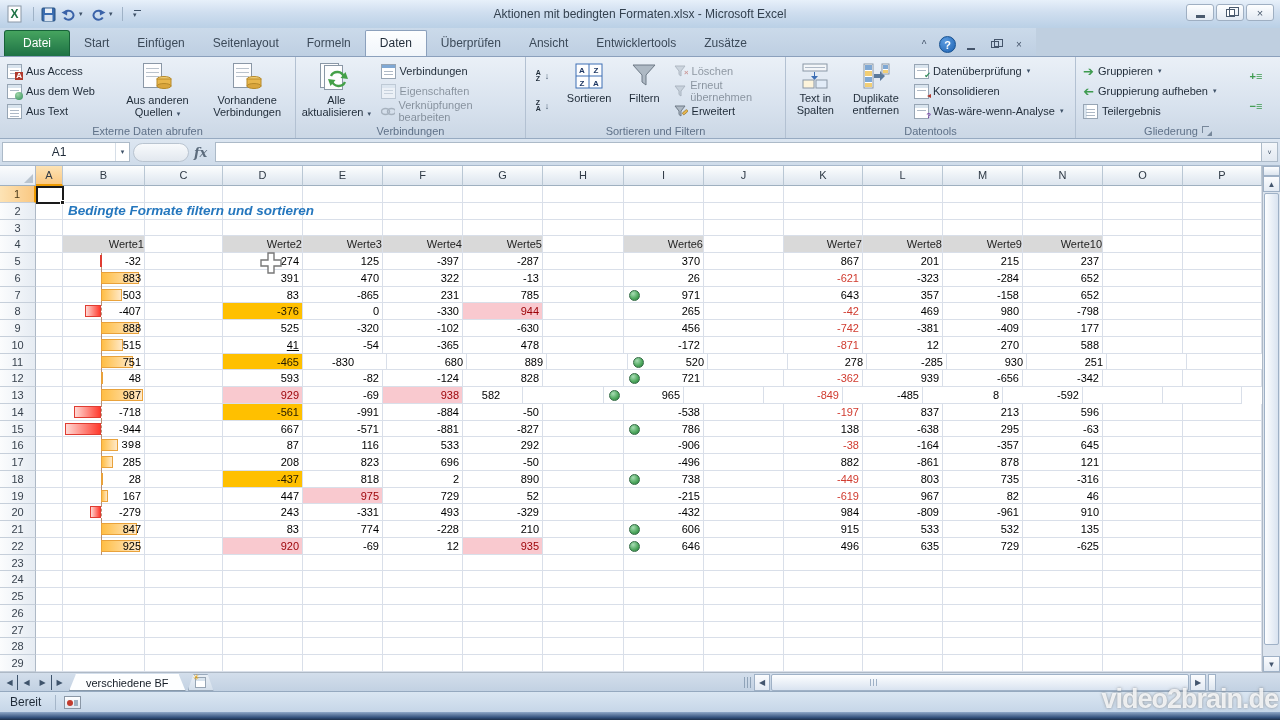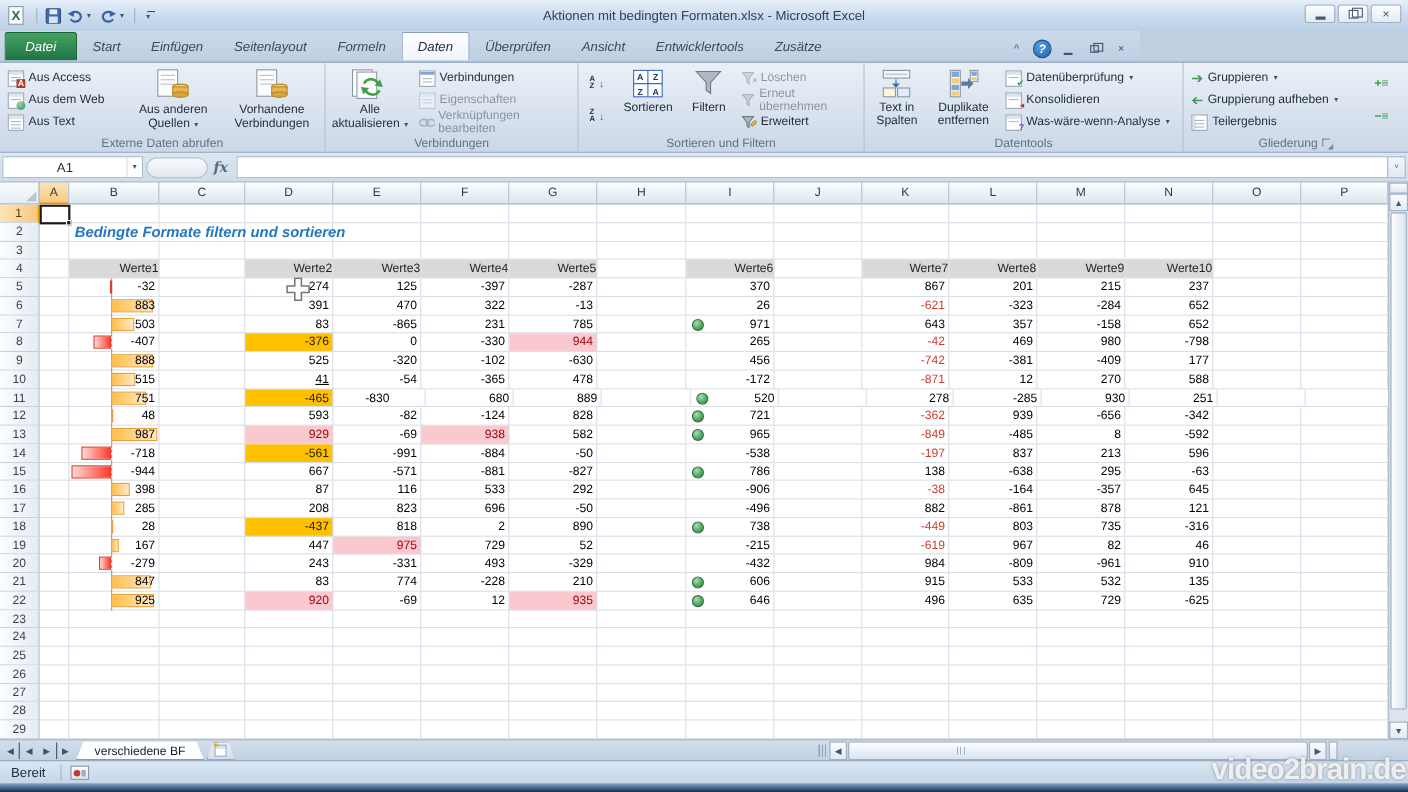--- a/index.html
+++ b/index.html
@@ -18,21 +18,21 @@
   .win-title { position:absolute; left:0; right:0; text-align:center; font-size:12px; color:#33414F; pointer-events:none; }
   .winbtns { position:absolute; right:6px; top:4px; display:flex; gap:2px; }
   .wbtn { width:28px; height:17px; border:1px solid #9FAFC2; border-radius:3px;
     background:linear-gradient(#FDFEFF,#E3EAF3); display:flex; align-items:center; justify-content:center; color:#4A5A6E; font-size:11px; }
   .glyph-min { width:9px; height:3px; background:#4A5A6E; margin-top:7px; }
   .glyph-restore { width:9px; height:8px; border:1px solid #4A5A6E; position:relative; background:#fff; }
   .glyph-restore:before { content:""; position:absolute; left:2px; top:-3px; width:8px; height:7px; border:1px solid #4A5A6E; }
 
   
   .tabrow { position:absolute; left:0; top:28px; width:1036px; height:28px;
-    background:linear-gradient(#CBDAEA,#BECFE2); display:flex; align-items:center; padding-left:4px;font-style:italic; }
+    background:linear-gradient(#CBDAEA,#BECFE2); display:flex; align-items:flex-end; padding-left:4px; }
   .tab { padding:5px 14px 6px 14px; font-size:12px; color:#3C4A59; }
   .tab-file { background:linear-gradient(#46A45F,#1E7245); color:#fff; border-radius:3px 3px 0 0;
     padding:5px 18px 6px 18px; border:1px solid #176238; border-bottom:none; }
   .tab-active { background:linear-gradient(#FDFEFF,#F0F5FA); border:1px solid #8BA0BC; border-bottom:none;
     border-radius:2px 2px 0 0; color:#1F2B38; }
   .tabrow-right { position:absolute; right:8px; top:8px; display:flex; align-items:center; gap:6px; }
   .mini-chrome { width:18px; height:14px; display:flex; align-items:center; justify-content:center;
     color:#44546A; font-size:10px; }
   .help-btn { width:17px; height:17px; border-radius:50%; background:radial-gradient(circle at 35% 30%,#5C9CE0,#1D62B2);
     border:1px solid #16508F; color:#fff; font-weight:bold; font-size:11px; display:flex; align-items:center; justify-content:center; }
@@ -811,21 +811,21 @@
         <div class="cell" style="width: 27px;"></div>
         <div class="cell" style="width: 82px;">
           <span class="axis"></span>
           <span class="bar pos" style="left: 38px; width: 42px;"></span>
           <span class="num">987</span>
         </div>
         <div class="cell" style="width: 78px;"></div>
         <div class="cell pink" style="width: 80px;">929</div>
         <div class="cell" style="width: 80px;">-69</div>
         <div class="cell pink" style="width: 80px;">938</div>
-        <div class="cell" style="width: 80px;">582</div>
+        <div class="cell" style="width: 60px; text-align: center;">582</div>
         <div class="cell" style="width: 81px;"></div>
         <div class="cell" style="width: 80px;">965<span class="gcircle"></span></div>
         <div class="cell" style="width: 80px;"></div>
         <div class="cell redtext" style="width: 79px;">-849</div>
         <div class="cell" style="width: 80px;">-485</div>
         <div class="cell" style="width: 80px;">8</div>
         <div class="cell" style="width: 80px;">-592</div>
         <div class="cell" style="width: 80px;"></div>
         <div class="cell" style="width: 79px;"></div>
       </div>
@@ -871,21 +871,21 @@
         <div class="cell" style="width: 79px;">138</div>
         <div class="cell" style="width: 80px;">-638</div>
         <div class="cell" style="width: 80px;">295</div>
         <div class="cell" style="width: 80px;">-63</div>
         <div class="cell" style="width: 80px;"></div>
         <div class="cell" style="width: 79px;"></div>
       </div>
       <div class="grow">
         <div class="rh">16</div>
         <div class="cell" style="width: 27px;"></div>
-        <div class="cell" style="width: 82px;">
+        <div class="cell" style="width: 82px; font-family: Liberation Mono, monospace;">
           <span class="axis"></span>
           <span class="bar pos" style="left: 38px; width: 17px;"></span>
           <span class="num">398</span>
         </div>
         <div class="cell" style="width: 78px;"></div>
         <div class="cell" style="width: 80px;">87</div>
         <div class="cell" style="width: 80px;">116</div>
         <div class="cell" style="width: 80px;">533</div>
         <div class="cell" style="width: 80px;">292</div>
         <div class="cell" style="width: 81px;"></div>

